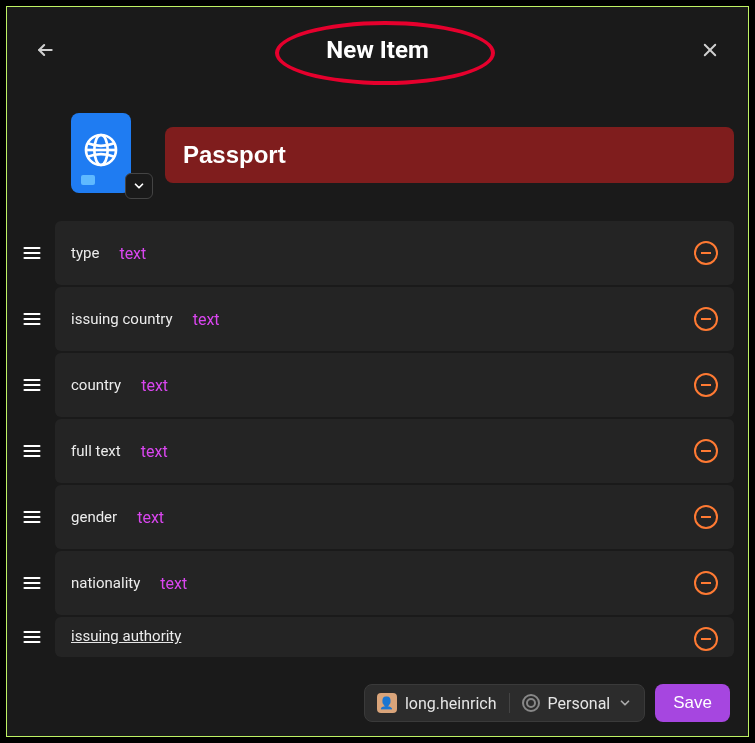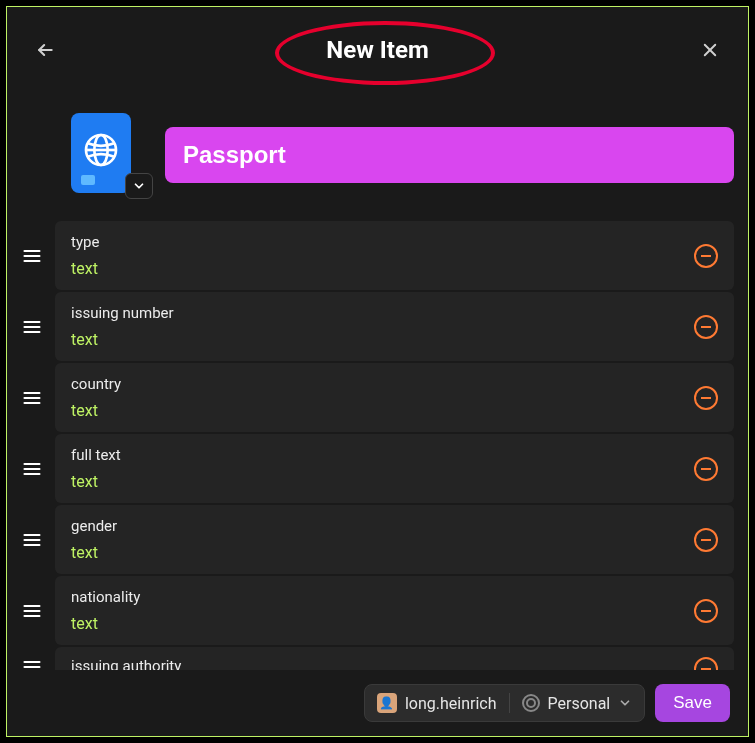--- a/index.html
+++ b/index.html
@@ -95,21 +95,21 @@
     width: 28px; height: 26px;
     background: #1a1a1a;
     border: 1px solid #444;
     border-radius: 6px;
     display: flex; align-items: center; justify-content: center;
     cursor: pointer;
   }
   .title-input {
     flex: 1;
     height: 56px;
-    background: #d946ef;
+    background: #7f1d1d;
     border: none;
     border-radius: 8px;
     padding: 0 18px;
     font-size: 24px;
     font-weight: 700;
     color: #fff;
   }
   .fields-wrap {
     flex: 1;
     overflow: hidden;
@@ -132,23 +132,23 @@
   .field-row {
     flex: 1;
     background: #242424;
     border-radius: 6px;
     padding: 12px 16px;
     display: flex;
     align-items: center;
     justify-content: space-between;
     min-height: 64px;
   }
-  .field-labels { display: flex; flex-direction: column; gap: 8px; }
+  .field-labels { display: flex; flex-direction: row; gap: 20px; }
   .field-name { font-size: 15px; color: #ececec; }
-  .field-type { font-size: 16px; color: #bef264; }
+  .field-type { font-size: 16px; color: #d946ef; }
   .remove-btn {
     width: 24px; height: 24px;
     border: 2px solid #ff7a33;
     border-radius: 50%;
     display: flex; align-items: center; justify-content: center;
     cursor: pointer;
   }
   .remove-btn::after {
     content: '';
     width: 10px; height: 2px;
@@ -270,21 +270,21 @@
         <div class="field-row-outer">
     <div class="drag-handle">
       <svg width="20" height="16" viewBox="0 0 24 18" fill="none" stroke="currentColor" stroke-width="2.5" stroke-linecap="round">
               <line x1="3" y1="3" x2="21" y2="3"></line>
               <line x1="3" y1="9" x2="21" y2="9"></line>
               <line x1="3" y1="15" x2="21" y2="15"></line>
             </svg>
     </div>
     <div class="field-row">
       <div class="field-labels">
-        <span class="field-name">issuing number</span>
+        <span class="field-name">issuing country</span>
         <span class="field-type">text</span>
       </div>
       <div class="remove-btn"></div>
     </div>
         </div>
         <div class="field-row-outer">
     <div class="drag-handle">
       <svg width="20" height="16" viewBox="0 0 24 18" fill="none" stroke="currentColor" stroke-width="2.5" stroke-linecap="round">
               <line x1="3" y1="3" x2="21" y2="3"></line>
               <line x1="3" y1="9" x2="21" y2="9"></line>

